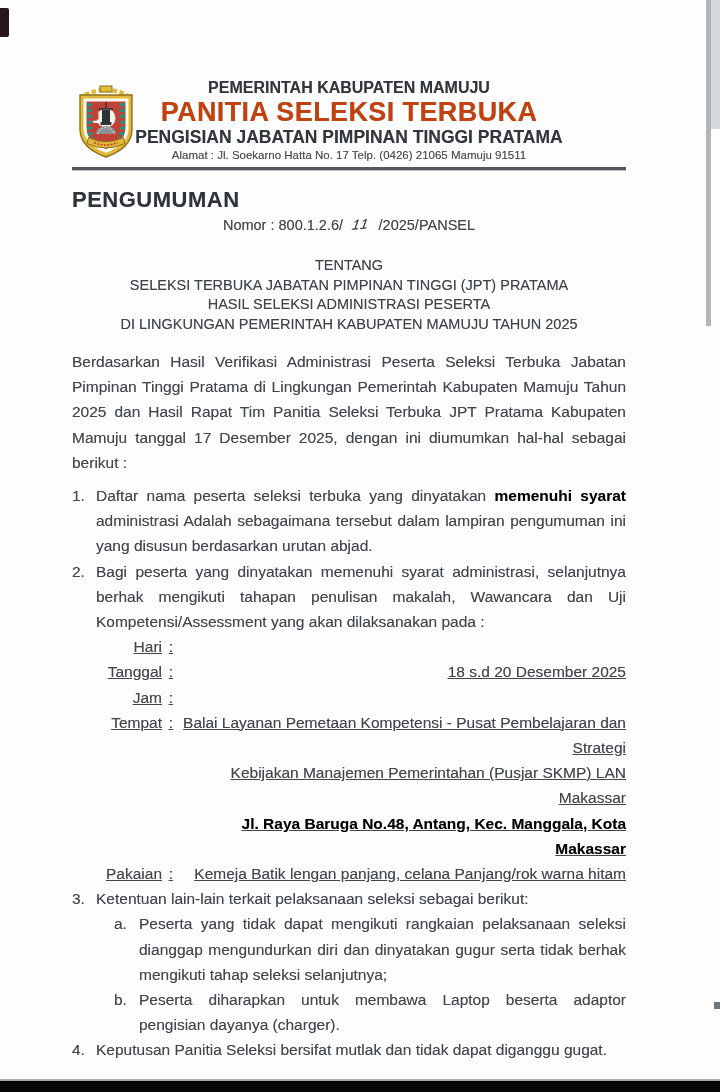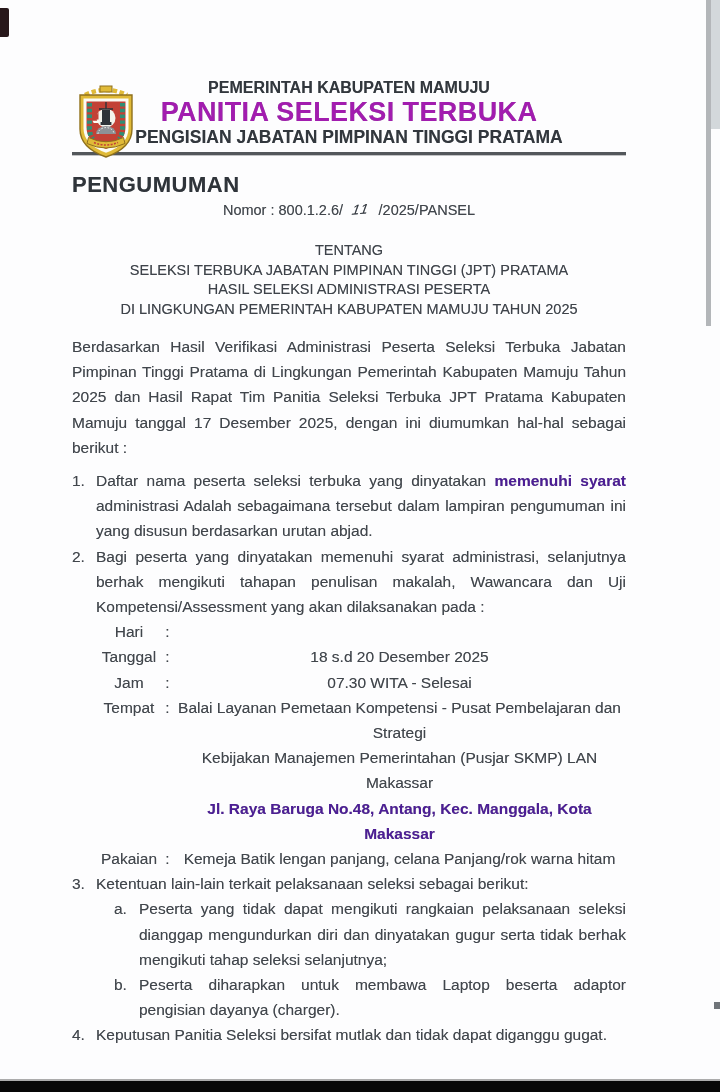--- a/index.html
+++ b/index.html
@@ -16,39 +16,39 @@
   .right-patch{position:absolute;left:711px;top:0;width:9px;height:129px;background:#d3d8db;}
   .right-tick{position:absolute;left:714px;top:1002px;width:6px;height:7px;background:#70757a;}
   .bottom-band{position:absolute;left:0;bottom:0;width:720px;height:11px;background:#070707;}
   .bottom-band::before{content:"";position:absolute;left:0;top:-2px;width:720px;height:2px;background:rgba(20,20,20,.35);}
   
   .content{position:absolute;left:72px;top:76px;width:554px;}
   
   .letterhead{position:relative;text-align:center;padding-top:2px;}
   .logo{position:absolute;left:3px;top:6px;width:62px;height:78px;}
   .lh1{font-size:16px;line-height:19px;font-weight:bold;color:#32373d;}
-  .lh2{font-size:27px;line-height:30px;font-weight:bold;color:#a21caf;letter-spacing:.4px;}
+  .lh2{font-size:27px;line-height:30px;font-weight:bold;color:#c2410c;letter-spacing:.4px;}
   .lh3{font-size:17.5px;line-height:21px;font-weight:bold;color:#32373d;}
   .lh4{font-size:11.5px;line-height:15px;color:#474c52;}
   .rule{height:3px;background:#53575b;margin-top:4px;box-shadow:0 1px 0 rgba(83,87,91,.35);}
   
   .doc-title{margin-top:16px;text-align:left;font-size:22px;line-height:28px;font-weight:bold;color:#2f343a;letter-spacing:.5px;}
   .doc-number{text-align:center;font-size:14.5px;line-height:22px;color:#41464c;}
   .handwritten{display:inline-block;font-style:italic;font-size:14px;letter-spacing:1.5px;transform:skewX(-14deg) rotate(-5deg) translateY(-1px);padding:0 9px;color:#383d44;}
   .subject{margin-top:20px;text-align:center;font-size:14.5px;line-height:19.5px;color:#3e434a;}
   
   .intro{margin-top:15px;font-size:15.5px;line-height:25.2px;text-align:justify;}
   .list{margin-top:8px;}
   .item{display:grid;grid-template-columns:24px 1fr;}
   .inum{font-size:15.5px;line-height:25.2px;}
   .itext{font-size:15.5px;line-height:25.2px;text-align:justify;}
-  .b{font-weight:bold;color:#4c1d95;}
+  .b{font-weight:bold;color:#000000;}
   
   .sched{margin-top:0;}
-  .srow{display:grid;grid-template-columns:66px 11px 1fr;font-size:15.5px;line-height:25.2px;text-align:center;}
+  .srow{display:grid;grid-template-columns:66px 11px 1fr;font-size:15.5px;line-height:25.2px;text-align:right;text-decoration:underline;}
   .sval div{line-height:25.2px;}
   
   .sub{display:grid;grid-template-columns:25px 1fr;margin-left:18px;}
 </style>
 </head>
 <body>
 
 <div class="page">
 
   <div class="corner-mark"></div>
@@ -76,20 +76,21 @@
         <path d="M18.5 37.5 L23.5 30.5 L23.5 37.5 Z" fill="var(--logo-red)"></path>
         <path d="M17.5 38.8 L24.5 38.8 L23.3 41 L18.7 41 Z" fill="#fcfcf6"></path>
         <path d="M21 52 A10 8 0 0 1 41 52 Z" fill="var(--logo-gray)"></path>
         <path d="M23 52 A8 6.4 0 0 1 39 52" fill="none" stroke="#f4f4ec" stroke-width="1" stroke-dasharray="1.6 1.6"></path>
         <path d="M13.5 55.5 Q31 64 48.5 55.5 L50 61.5 Q31 70.5 12 61.5 Z" fill="var(--logo-gold)" stroke="var(--logo-gold-dark)" stroke-width="1"></path>
         <path d="M19 60.5 Q31 65.5 43 60.5" fill="none" stroke="var(--logo-red)" stroke-width="1.6" stroke-dasharray="2 1.4"></path>
       </svg>
       <div class="lh1">PEMERINTAH KABUPATEN MAMUJU</div>
       <div class="lh2">PANITIA SELEKSI TERBUKA</div>
       <div class="lh3">PENGISIAN JABATAN PIMPINAN TINGGI PRATAMA</div>
+      <div class="lh4">Alamat : Jl. Soekarno Hatta No. 17 Telp. (0426) 21065 Mamuju 91511</div>
     </div>
     <div class="rule"></div>
 
     <div class="doc-title">PENGUMUMAN</div>
     <div class="doc-number"><span>Nomor : 800.1.2.6/</span><span class="handwritten">11</span><span>/2025/PANSEL</span></div>
 
     <div class="subject">
       <div>TENTANG</div>
       <div>SELEKSI TERBUKA JABATAN PIMPINAN TINGGI (JPT) PRATAMA</div>
       <div>HASIL SELEKSI ADMINISTRASI PESERTA</div>
@@ -115,21 +116,20 @@
               <div>:</div>
             </div>
             <div class="srow">
               <div>Tanggal</div>
               <div>:</div>
               <div>18 s.d 20 Desember 2025</div>
             </div>
             <div class="srow">
               <div>Jam</div>
               <div>:</div>
-              <div>07.30 WITA - Selesai</div>
             </div>
             <div class="srow">
               <div>Tempat</div>
               <div>:</div>
               <div class="sval">
                 <div>Balai Layanan Pemetaan Kompetensi - Pusat Pembelajaran dan Strategi</div>
                 <div>Kebijakan Manajemen Pemerintahan (Pusjar SKMP) LAN Makassar</div>
                 <div class="b">Jl. Raya Baruga No.48, Antang, Kec. Manggala, Kota Makassar</div>
               </div>
             </div>

